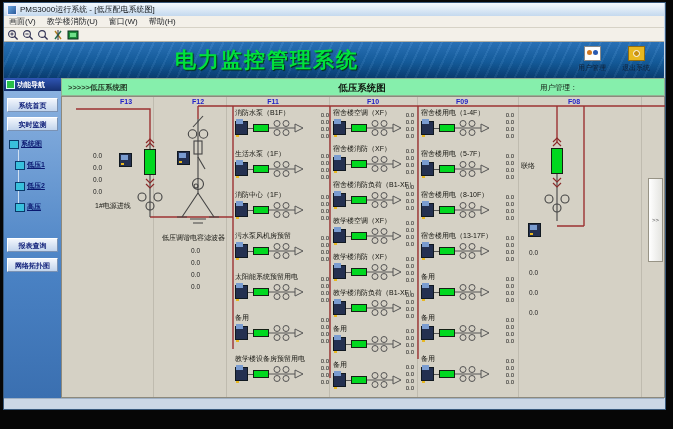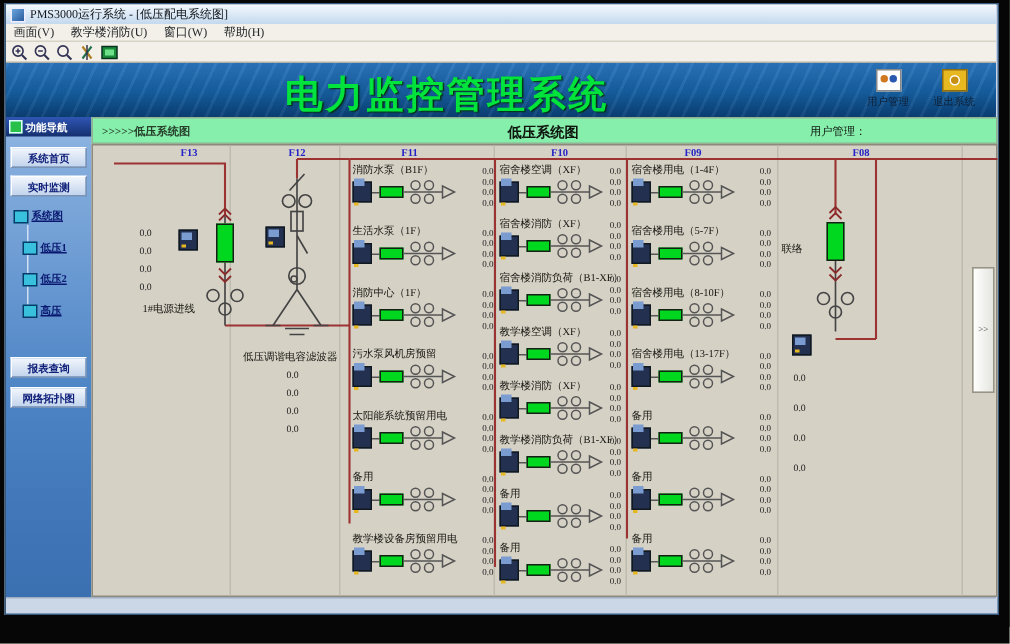--- a/index.html
+++ b/index.html
@@ -1,38 +1,38 @@
 <!DOCTYPE html>
 <html><head>
 <meta charset="utf-8">
 <style>
   html,body{margin:0;padding:0;background:#060606;}
   #page{position:relative;width:673px;height:418px;background:#060606;overflow:hidden;
-        font-family:Liberation Serif, serif;}
+        font-family:Liberation Sans, sans-serif;}
   .abs{position:absolute;}
 
   
   #frame{left:3px;top:2px;width:661px;height:406px;background:#c6d6e8;border:1px solid #39597c;}
   #titlebar{left:4px;top:3px;width:660px;height:13px;background:linear-gradient(#f4f9fe,#c4d9ee);
             display:flex;align-items:center;gap:3px;padding-left:3px;box-sizing:border-box;}
   #title-icon{width:8px;height:8px;background:linear-gradient(135deg,#6aa6e0,#2a5a9a);border:1px solid #eef;}
   #title-text{font-size:8px;color:#101418;white-space:nowrap;}
   #menubar{left:4px;top:16px;width:660px;height:12px;background:#f3f0e9;border-bottom:1px solid #d6d2c6;
            display:flex;align-items:center;gap:11px;padding-left:5px;box-sizing:border-box;}
   .menu-item{font-size:8px;color:#23262a;cursor:default;}
   #toolbar{left:4px;top:28px;width:660px;height:14px;background:#f3f0e9;border-bottom:1px solid #b4b0a4;
            display:flex;align-items:center;gap:3px;padding-left:3px;box-sizing:border-box;}
   .tool-btn{width:12px;height:12px;display:inline-flex;align-items:center;justify-content:center;}
 
   
   #banner{left:4px;top:42px;width:660px;height:36px;
           background:
             repeating-linear-gradient(115deg,rgba(255,255,255,0.05) 0 2px,rgba(0,0,0,0.04) 2px 9px),
             linear-gradient(#2a74bc 0%,#155e9f 55%,#0a3f74 100%);}
-  #banner-title{position:absolute;left:186px;top:4px;font-size:25px;font-weight:bold;color:#00e23c;
+  #banner-title{position:absolute;left:171px;top:4px;font-size:21px;font-weight:bold;color:#00e23c;
                 letter-spacing:2px;text-shadow:1px 1px 1px #05300f;white-space:nowrap;}
   .banner-action{position:absolute;top:4px;width:44px;display:flex;flex-direction:column;align-items:center;cursor:pointer;}
   .banner-action .lbl{font-size:7px;color:#102036;margin-top:2px;white-space:nowrap;}
   #act-user{left:566px;}
   #act-exit{left:610px;}
   .act-ic{width:15px;height:13px;border:1px solid #888;background:#fdfdfd;position:relative;}
   #user-ic::before{content:"";position:absolute;left:2px;top:3px;width:5px;height:5px;border-radius:50%;background:#d07820;}
   #user-ic::after{content:"";position:absolute;right:2px;top:3px;width:5px;height:5px;border-radius:50%;background:#2858b0;}
   #exit-ic{background:#e8b820;border:1px solid #906c10;}
   #exit-ic::before{content:"";position:absolute;left:4px;top:3px;width:5px;height:5px;border:1px solid #fff;border-radius:50%;background:#c89010;}

